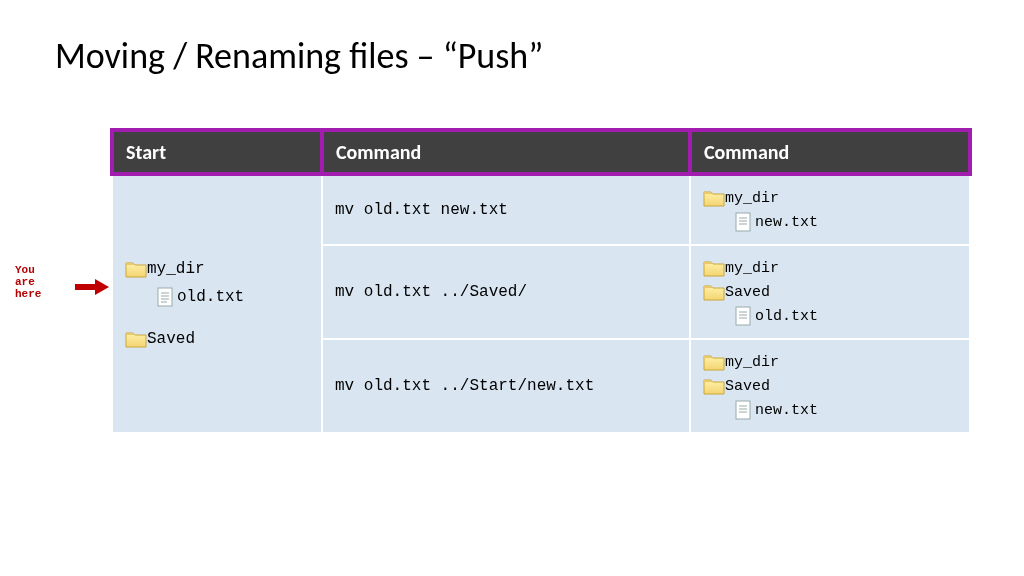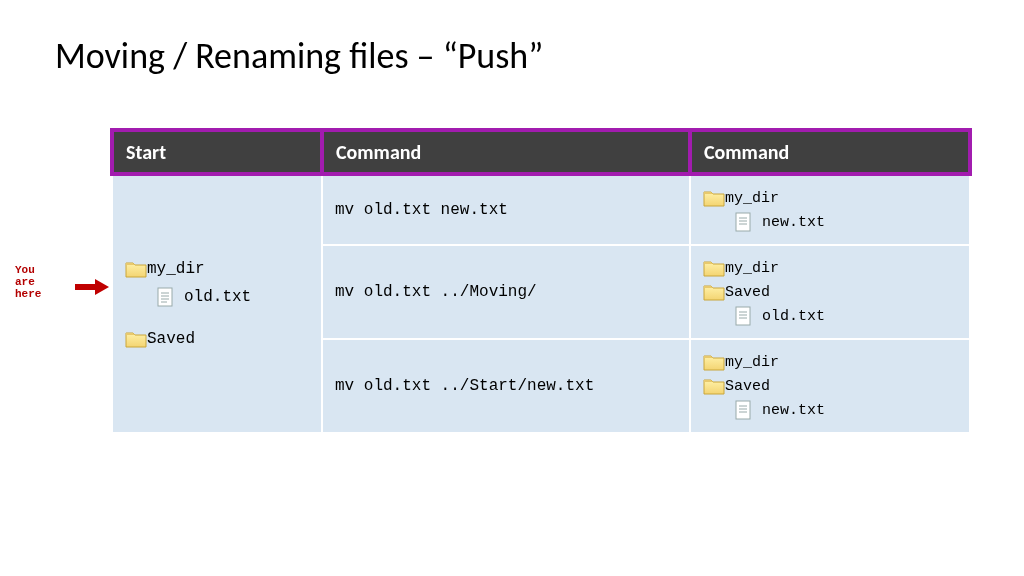--- a/index.html
+++ b/index.html
@@ -20,21 +20,21 @@
   td {
     background: #d9e6f2; border: 2px solid #fff;
     padding: 10px 12px; vertical-align: middle;
     font-family: "Courier New", monospace; font-size: 16px; color: #000;
   }
   td.command { font-weight: 400; }
   td.start { vertical-align: middle; }
 
   .tree { font-family: "Courier New", monospace; font-size: 16px; }
   .node { display: flex; align-items: center; height: 28px; }
-  .node.file  { padding-left: 30px; gap: 7px; }
+  .node.file  { padding-left: 30px; }
   .node .label { }
 
   .icon { width: 22px; height: 20px; display: inline-block; }
   .tree.small .node { height: 24px; font-size: 15px; }
 
   .youarehere {
     position: absolute; left: 15px; top: 264px;
     font-family: "Courier New", monospace; font-size: 11px;
     color: #b30000; font-weight: 700; line-height: 1.1;
     text-align: left;
@@ -131,21 +131,21 @@
                       <line x1="6" y1="9" x2="14" y2="9" stroke="#9aa"></line>
                       <line x1="6" y1="12" x2="14" y2="12" stroke="#9aa"></line>
                     </svg></span>
                   <span class="label">new.txt</span>
                 </div>
             </div>
           </td>
         </tr>
 
         <tr>
-          <td class="command">mv old.txt ../Moving/</td>
+          <td class="command">mv old.txt ../Saved/</td>
           <td>
             <div class="tree small">
               <div class="node">
                   <span class="icon"><svg viewBox="0 0 22 20">
                       <path d="M1 4h7l2 2h11v12H1z" fill="url(#fg)" stroke="#caa63a"></path>
                       <path d="M1 4h7l2 2H1z" fill="#e8c96d"></path>
                     </svg></span>
                   <span class="label">my_dir</span>
                 </div>
               <div class="node">

